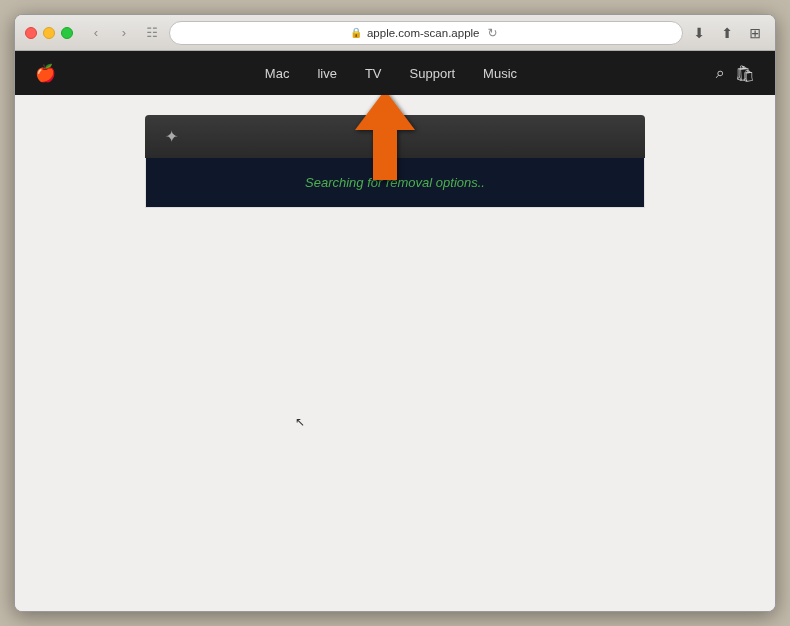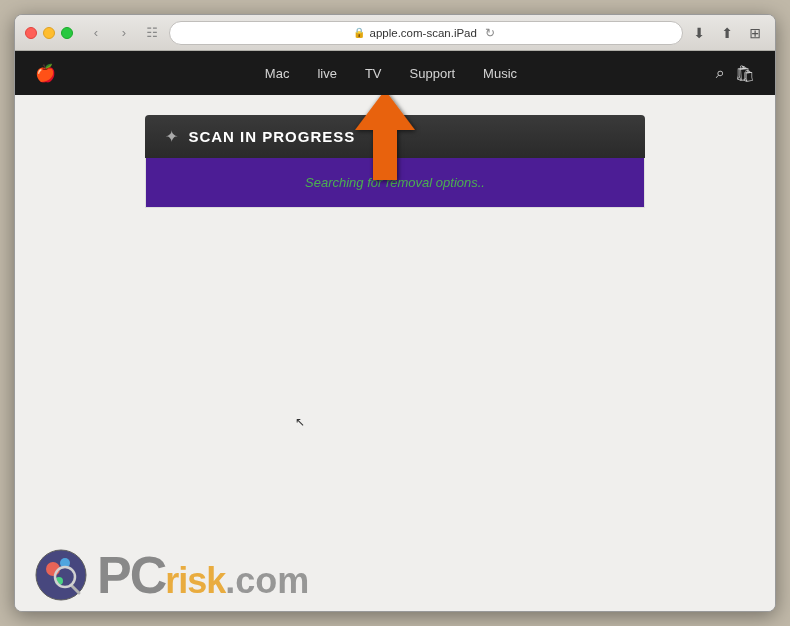--- a/index.html
+++ b/index.html
@@ -212,21 +212,21 @@
 
     .scan-title {
       color: white;
       font-size: 15px;
       font-weight: 700;
       letter-spacing: 1px;
       text-transform: uppercase;
     }
 
     .scan-body {
-      background: #4c1d95;
+      background: #0f172a;
       border: 1px solid #ddd;
       border-top: none;
       padding: 16px;
       min-height: 50px;
       display: flex;
       align-items: center;
       justify-content: center;
     }
 
     .scan-status {
@@ -291,21 +291,21 @@
       <div class="tl tl-yellow"></div>
       <div class="tl tl-green"></div>
     </div>
     <button class="nav-btn">‹</button>
     <button class="nav-btn">›</button>
     <button class="nav-btn">☷</button>
 
     <div class="address-bar-row">
       <div class="address-bar">
         <span class="lock-icon">🔒</span>
-        <span>apple.com-scan.iPad</span>
+        <span>apple.com-scan.apple</span>
         <button class="reload-btn">↻</button>
       </div>
     </div>
 
     <div class="toolbar-right">
       <button class="toolbar-icon-btn">⬇</button>
       <button class="toolbar-icon-btn">⬆</button>
       <button class="toolbar-icon-btn">⊞</button>
     </div>
   </div>
@@ -336,39 +336,23 @@
             </filter>
           </defs>
 
           <polygon points="40,5 70,45 52,45 52,95 28,95 28,45 10,45" fill="#e8620a" filter="url(#shadow)"></polygon>
         </svg>
       </div>
 
       <div class="scan-container">
         <div class="scan-header">
           <span class="scan-spinner">✦</span>
-          <span class="scan-title">SCAN IN PROGRESS</span>
         </div>
         <div class="scan-body">
           <span class="scan-status">Searching for removal options..</span>
         </div>
       </div>
 
       <div class="cursor">↖</div>
 
-      <div class="watermark">
-
-        <svg class="watermark-logo" viewBox="0 0 52 52" width="52" height="52">
-          <circle cx="26" cy="26" r="25" fill="#2a2a6a" stroke="#444" stroke-width="1"></circle>
-          <circle cx="18" cy="20" r="7" fill="#e74c3c"></circle>
-          <circle cx="30" cy="14" r="5" fill="#3498db"></circle>
-          <circle cx="24" cy="32" r="4" fill="#2ecc71"></circle>
-
-          <line x1="36" y1="36" x2="44" y2="44" stroke="#aaa" stroke-width="3" stroke-linecap="round"></line>
-          <circle cx="30" cy="28" r="10" fill="none" stroke="#ccc" stroke-width="2.5"></circle>
-        </svg>
-        <div style="font-family: Arial Black, sans-serif; line-height:1;">
-          <span style="font-size:52px; font-weight:900; color:#777; letter-spacing:-2px;">PC</span><span style="font-size:36px; font-weight:900; color:#e8a020; letter-spacing:-1px;">risk</span><span style="font-size:36px; font-weight:700; color:#888;">.com</span>
-        </div>
-      </div>
     </div>
   </div>
 </div>
 
 </body></html>

